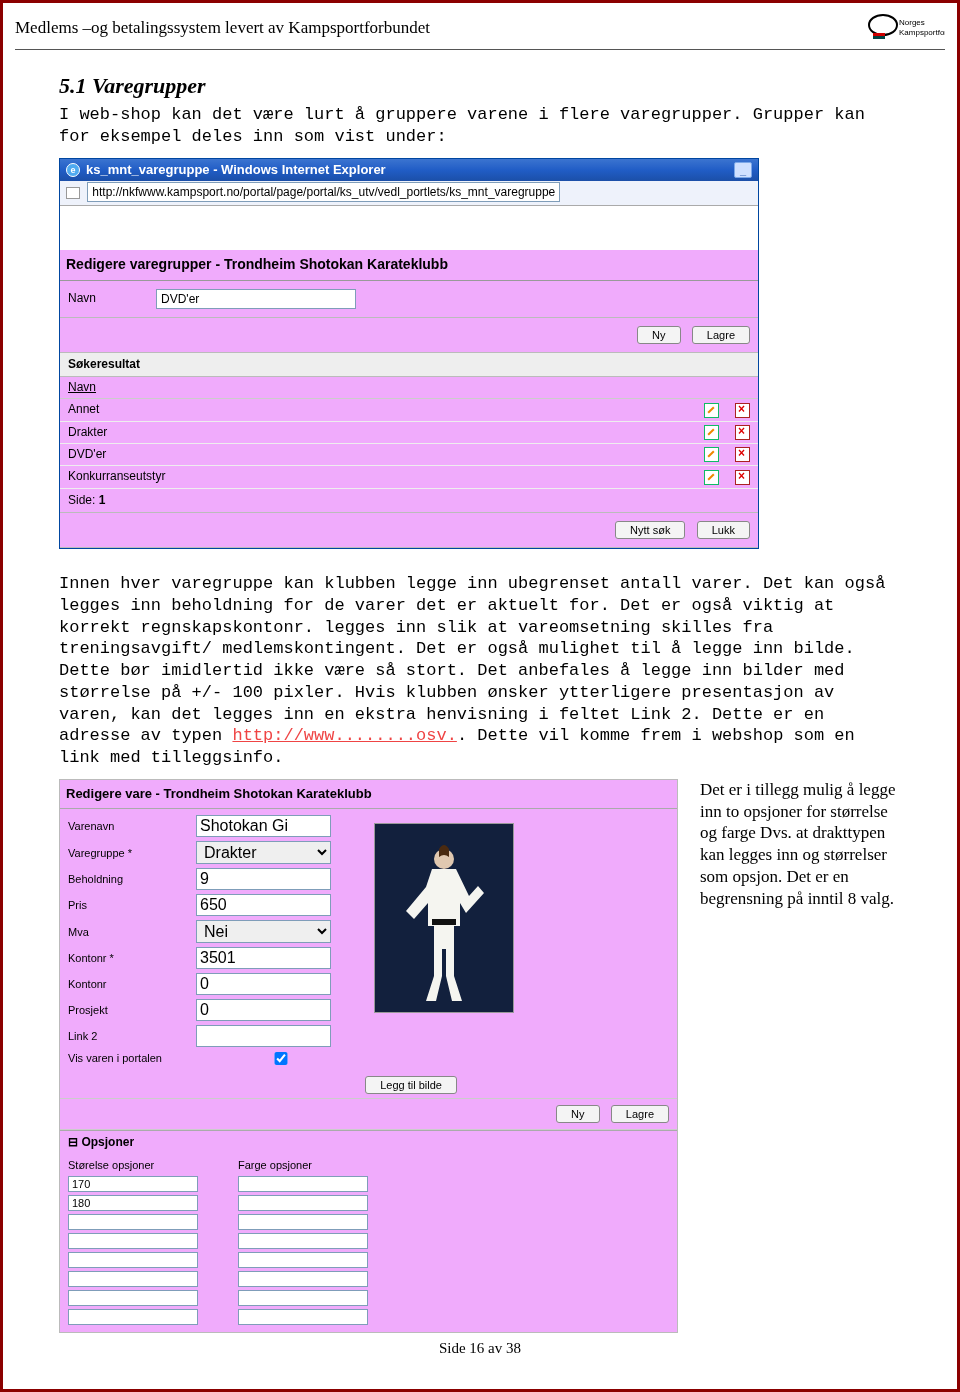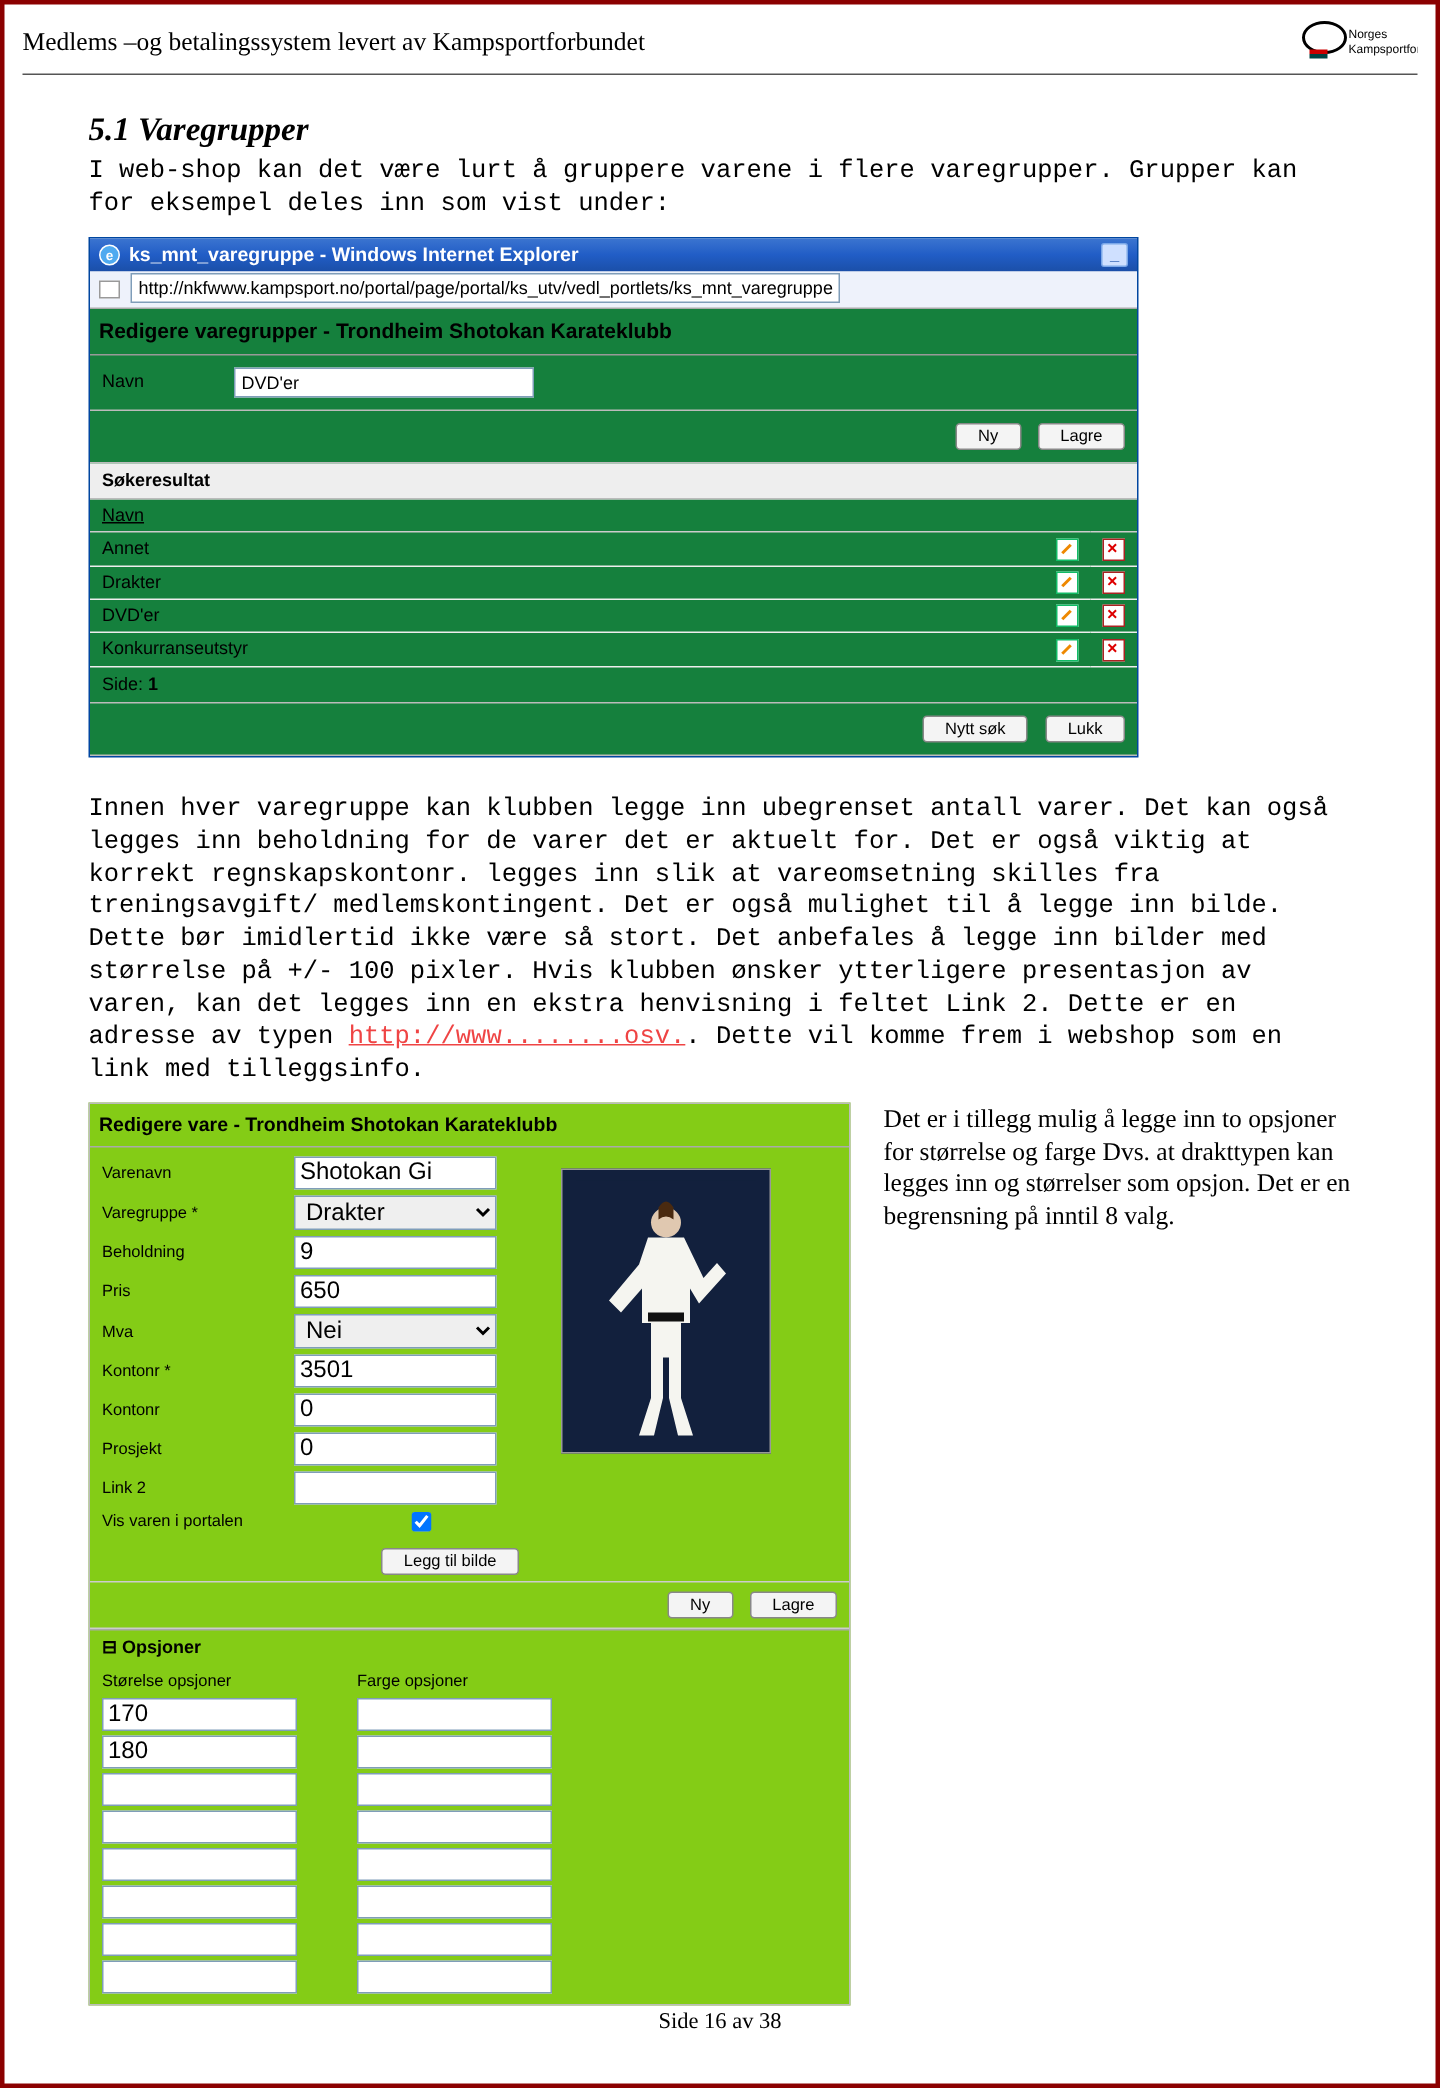--- a/index.html
+++ b/index.html
@@ -33,55 +33,55 @@
   .para { margin-bottom: 10px; font-family: Liberation Mono, monospace; }
   a.link { color: #ef4444; text-decoration: underline; }
 
   
   .ie-window { width: 700px; margin-bottom: 24px; border: 1px solid #0046a0; }
   .ie-title { background: linear-gradient(#3b74d0, #215dc6 50%, #1b4fa8); color:#fff; display:flex; align-items:center; gap:6px; padding:3px 6px; font-family: Tahoma, sans-serif; font-size:13px; font-weight:bold; }
   .ie-title .spacer { flex:1; }
   .ie-title .winbtn { width:18px; height:16px; background:#cfe0ff; color:#1b4fa8; border:1px solid #7ba7e8; border-radius:2px; font-size:11px; line-height:14px; text-align:center; cursor:default; }
   .ie-addr { background:#eef2fb; padding:4px 6px; font-family: Tahoma, sans-serif; font-size:12px; border-bottom:1px solid #aaa; }
   .ie-addr .url-box { background:#fff; border:1px solid #7f9db9; padding:2px 4px; display:block; }
-  .app-body { background:#15803d; font-family: Verdana, Arial, sans-serif; font-size:12px; }
+  .app-body { background:#f0abfc; font-family: Verdana, Arial, sans-serif; font-size:12px;margin-top:44px; }
   .app-h { font-weight:bold; font-size:14px; padding:6px; border-bottom:1px solid #999; }
   .row-navn { display:flex; align-items:center; gap:60px; padding:8px; border-bottom:1px solid #bbb; }
   .row-navn input { font-family: Verdana, sans-serif; font-size:12px; padding:2px 4px; width:200px; border:1px solid #7f9db9; }
   .btnrow { text-align:right; padding:8px; border-bottom:1px solid #bbb; }
   .btnrow button, .btnstd { font-family: Tahoma, sans-serif; font-size:11px; padding:2px 14px; background:#f4f4f4; border:1px solid #888; border-radius:3px; cursor:pointer; margin-left:8px; }
   .soke-h { background:#eee; font-weight:bold; padding:4px 8px; border-bottom:1px solid #bbb; }
   table.results { width:100%; border-collapse: collapse; font-size:12px; }
   table.results th { text-align:left; font-weight:normal; text-decoration:underline; padding:3px 8px; border-bottom:1px solid #ccc; }
   table.results td { padding:3px 8px; border-bottom:1px solid #eee; }
   .icon-cell { width:30px; text-align:center; }
   .icon-edit, .icon-del { display:inline-block; width:15px; height:15px; vertical-align:middle; }
   .icon-edit { background:#fff; border:1px solid #1b6; position:relative; }
   .icon-edit::after { content:""; width:8px; height:2px; background:#e80; position:absolute; top:5px; left:2px; transform:rotate(-45deg); }
   .icon-del { background:#fff; border:1px solid #a22; position:relative; }
   .icon-del::after { content:"×"; color:#d00; font-size:12px; line-height:11px; position:absolute; left:2px; top:0; font-weight:bold; }
   .side-row { padding:4px 8px; font-size:12px; border-bottom:1px solid #bbb; }
 
   
   .two-col { display:flex; gap:22px; align-items:flex-start; }
-  .edit-panel { width:508px; border:1px solid #bbb; background:#84cc16; font-family:Verdana, sans-serif; font-size:12px; }
+  .edit-panel { width:619px; border:1px solid #bbb; background:#f0abfc; font-family:Verdana, sans-serif; font-size:12px; }
   .edit-head { font-weight:bold; font-size:13px; padding:6px; border-bottom:1px solid #aaa; }
   .form-grid { display:grid; grid-template-columns: 120px 170px 1fr; gap:4px 8px; padding:6px 8px; align-items:center; }
   .form-grid label { font-size:11px; }
   .form-grid input[type="text"], .form-grid select { border:1px solid #7f9db9; font-size:16px; padding:1px 3px; width:135px; }
   .form-grid input[type="checkbox"] { }
   .karate-box { grid-column:3; grid-row:1 / span 8; border:1px solid #999; width:140px; height:190px; background:#12203d; display:flex; align-items:center; justify-content:center; }
   .karate-box svg { width:120px; height:175px; }
   .ops-sec { border-top:1px solid #aaa; }
   .ops-title { padding:4px 8px; font-weight:bold; font-size:12px; }
   .ops-title::before { content:"⊟ "; }
   .ops-cols { display:flex; gap:40px; padding:4px 8px; }
   .ops-col { font-size:11px; }
   .ops-col .col-h { margin-bottom:4px; }
-  .ops-col input { width:130px; border:1px solid #7f9db9; font-size:16px; padding:1px 3px; margin-bottom:3px; display:block; }
+  .ops-col input { width:130px; border:1px solid #7f9db9; font-size:11px; padding:1px 3px; margin-bottom:3px; display:block; }
   .sidetext { flex:1; font-size:17px; line-height:1.28; }
   .footer { position:absolute; bottom:32px; left:0; right:0; text-align:center; font-size:15px; }
   .img-btn-row { text-align:right; padding:4px 220px 4px 8px; }
   .save-row { text-align:right; padding:6px 8px; border-top:1px solid #ccc; border-bottom:1px solid #ccc; }
 </style>
 </head>
 <body>
 
 <div class="page-outer">
 

